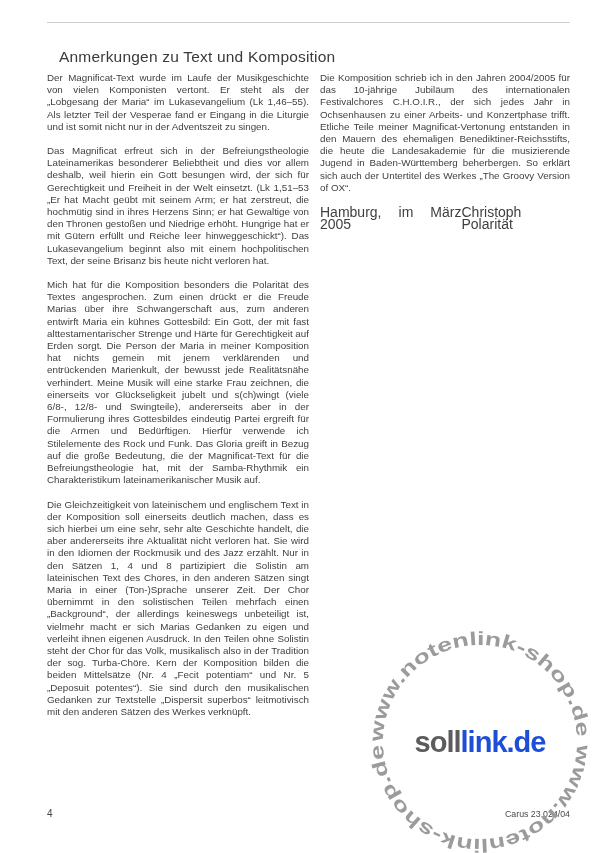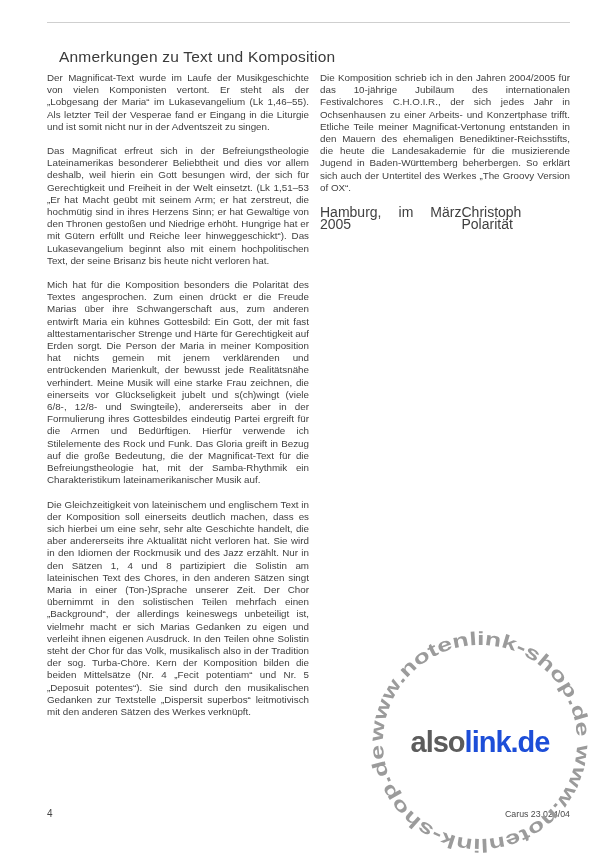--- a/index.html
+++ b/index.html
@@ -114,20 +114,20 @@
   </div>
 
   <div class="watermark">
     <svg width="280" height="280" viewBox="0 0 280 280">
       <path id="wm-circle" fill="none" d="M 43 140 A 97 97 0 1 1 237 140 A 97 97 0 1 1 43 140"></path>
       <text class="wm-ring-text" fill="#9b9b9b">
         <textPath href="#wm-circle" startOffset="0" textLength="606" lengthAdjust="spacingAndGlyphs">www.notenlink-shop.de www.notenlink-shop.de</textPath>
       </text>
     </svg>
     <div class="wm-logo">
-      <span style="color: rgb(92, 92, 92);">also</span><span style="color: #1d4ed8;">link.de</span>
+      <span style="color: rgb(92, 92, 92);">soll</span><span style="color: #1d4ed8;">link.de</span>
     </div>
   </div>
 
   <div class="footer-left">4</div>
   <div class="footer-right">Carus 23.024/04</div>
 
 </div>
 
 </body></html>

